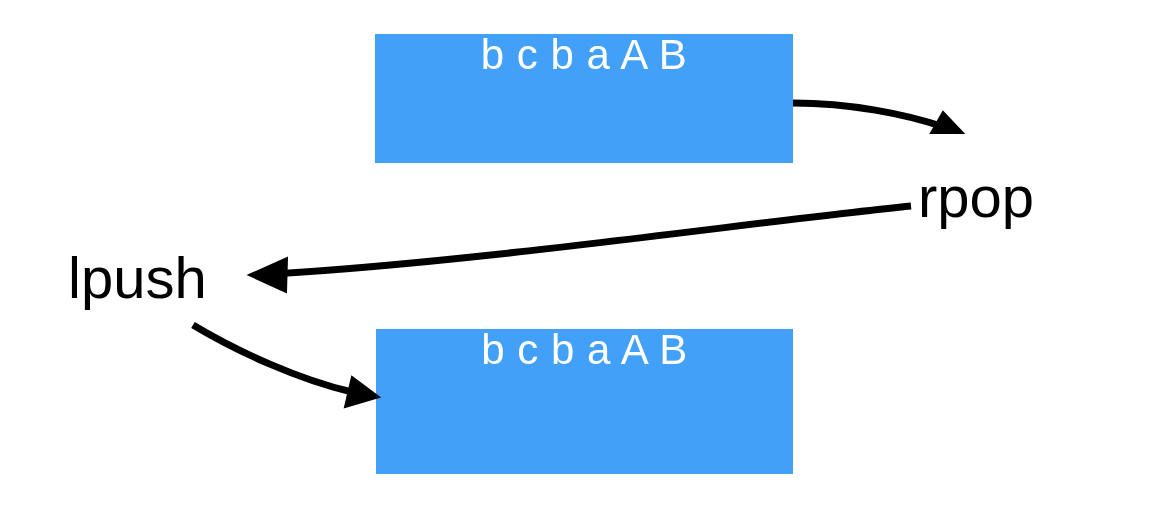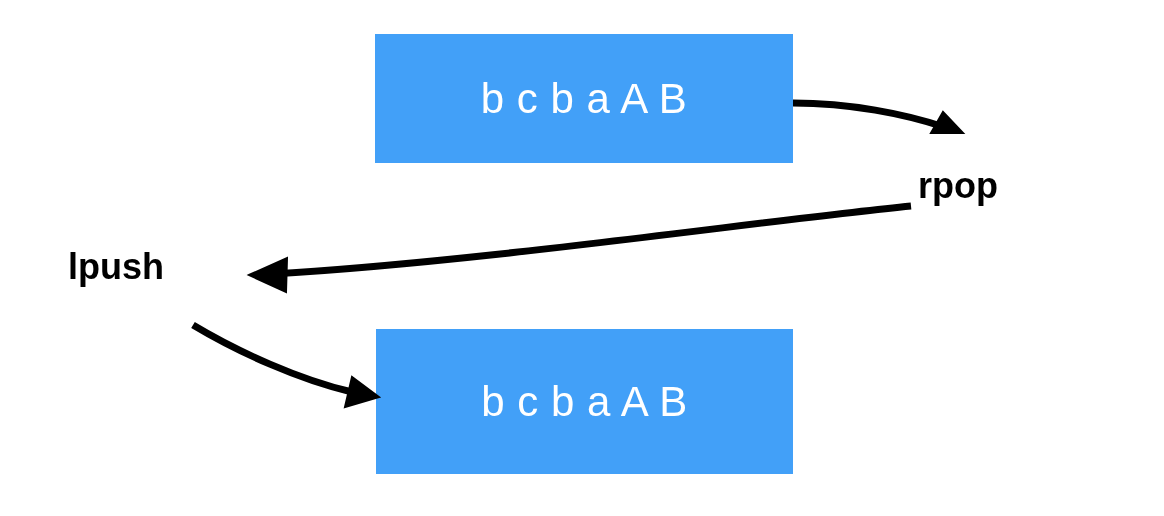--- a/index.html
+++ b/index.html
@@ -14,21 +14,20 @@
   #canvas {
     position: relative;
     width: 1164px;
     height: 516px;
     background: #ffffff;
     overflow: hidden;
   }
   .list-box {
     position: absolute;
     display: flex;
-    align-items: center;
     justify-content: center;
     box-sizing: border-box;
   }
   .list-box .box-text {
     color: #ffffff;
     font-family: "Liberation Sans", sans-serif;
     font-size: 42px;
     font-weight: 400;
     letter-spacing: 0.5px;
     white-space: pre;
@@ -43,22 +42,22 @@
   #box-bottom {
     left: 376px;
     top: 329px;
     width: 417px;
     height: 145px;
   }
   .op-label {
     position: absolute;
     color: #000000;
     font-family: "Liberation Sans", sans-serif;
-    font-weight: bold;
-    font-size: 36px;
+    font-weight: normal;
+    font-size: 58px;
     line-height: 1;
     white-space: nowrap;
   }
   #label-rpop {
     left: 918px;
     top: 168px;
   }
   #label-lpush {
     left: 68px;
     top: 249px;

